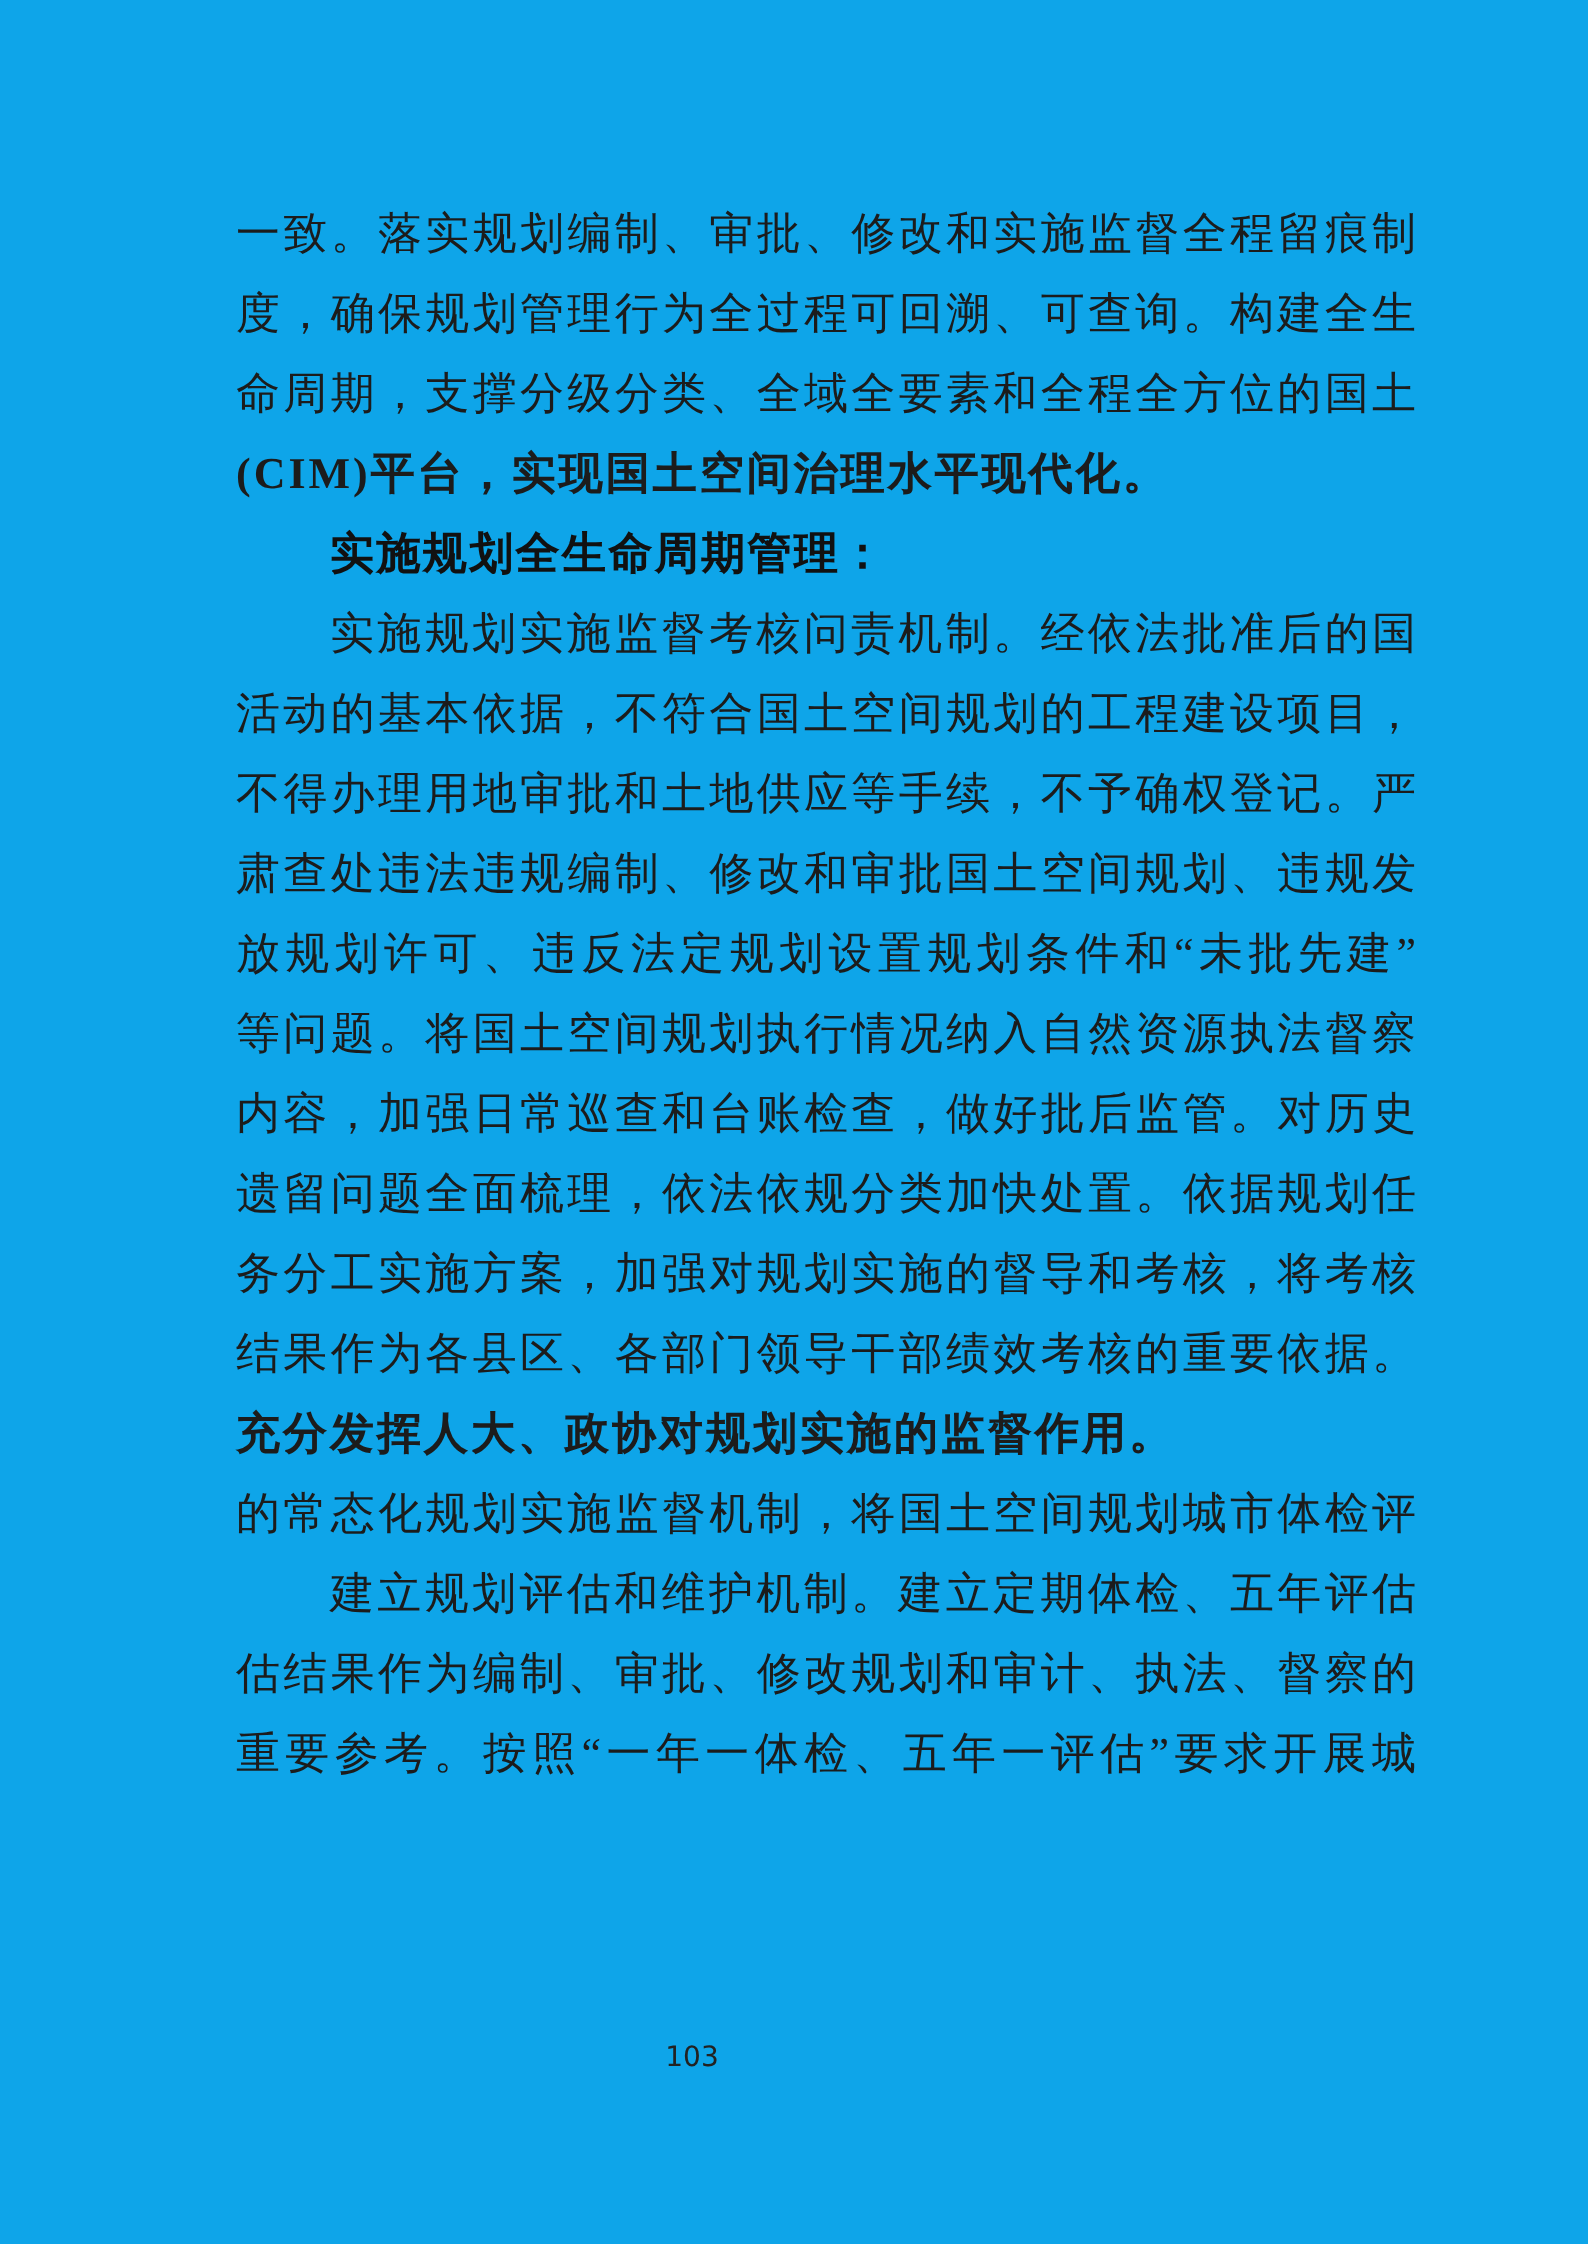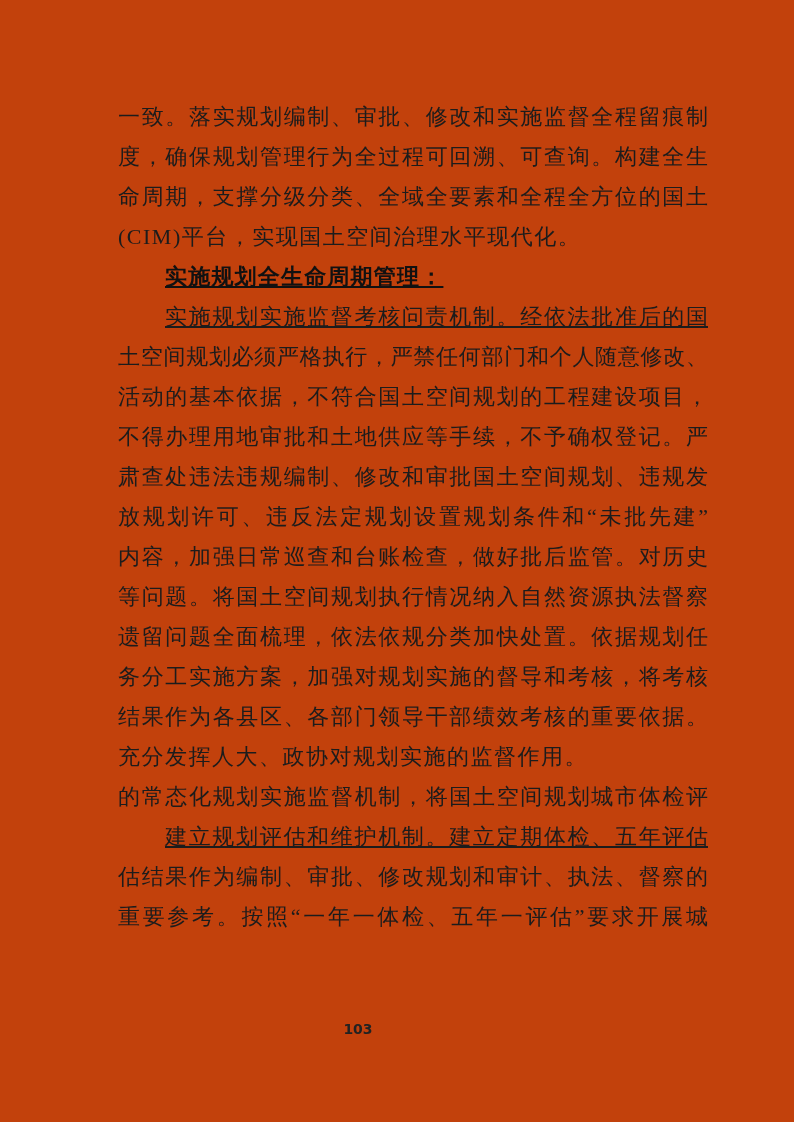--- a/index.html
+++ b/index.html
@@ -6,21 +6,21 @@
   html, body { background: #ffffff; }
   body {
     width: 794px; height: 1122px;
     position: relative;
     font-family: "Liberation Serif", "DejaVu Serif", serif;
   }
   .page {
     position: absolute;
     left: 0; top: 0;
     width: 794px; height: 1122px;
-    background: #c2410c;
+    background: #0ea5e9;
     overflow: hidden;
   }
   .content {
     position: absolute;
     left: 118px; top: 97px;
     width: 590px;
   }
   .line {
     display: block;
     width: 590px;
@@ -32,60 +32,59 @@
     overflow: visible;
   }
   
   .jf {
     white-space: normal;
     text-align: justify;
     text-align-last: justify;
     text-justify: inter-character;
   }
   
-  .ind { padding-left: 47px; text-decoration: underline; }
+  .ind { padding-left: 47px; }
   
-  .pend { letter-spacing: 1.5px; }
+  .pend { letter-spacing: 1.5px; font-weight: bold; }
   .heading {
     font-weight: 700;
     letter-spacing: 1.2px;
     color: #111111;
   }
   .pageno {
     position: absolute;
-    left: 12px; top: 1021px;
+    left: 0; top: 1021px;
     width: 692px;
     text-align: center;
     font-family: "DejaVu Sans", "Liberation Sans", sans-serif;
     font-size: 14px;
-    font-weight: 700;
+    font-weight: 400;
     color: #222222;
   }
 </style>
 </head>
 <body>
 
 <div class="page">
   <div class="content">
 
     <div class="line jf">一致。落实规划编制、审批、修改和实施监督全程留痕制</div>
     <div class="line jf">度，确保规划管理行为全过程可回溯、可查询。构建全生</div>
     <div class="line jf">命周期，支撑分级分类、全域全要素和全程全方位的国土</div>
     <div class="line pend">(CIM)平台，实现国土空间治理水平现代化。</div>
 
     <div class="line heading ind">实施规划全生命周期管理：</div>
 
     <div class="line jf ind">实施规划实施监督考核问责机制。经依法批准后的国</div>
-    <div class="line jf">土空间规划必须严格执行，严禁任何部门和个人随意修改、</div>
     <div class="line jf">活动的基本依据，不符合国土空间规划的工程建设项目，</div>
     <div class="line jf">不得办理用地审批和土地供应等手续，不予确权登记。严</div>
     <div class="line jf">肃查处违法违规编制、修改和审批国土空间规划、违规发</div>
     <div class="line jf">放规划许可、违反法定规划设置规划条件和“未批先建”</div>
+    <div class="line jf">等问题。将国土空间规划执行情况纳入自然资源执法督察</div>
     <div class="line jf">内容，加强日常巡查和台账检查，做好批后监管。对历史</div>
-    <div class="line jf">等问题。将国土空间规划执行情况纳入自然资源执法督察</div>
     <div class="line jf">遗留问题全面梳理，依法依规分类加快处置。依据规划任</div>
     <div class="line jf">务分工实施方案，加强对规划实施的督导和考核，将考核</div>
     <div class="line jf">结果作为各县区、各部门领导干部绩效考核的重要依据。</div>
     <div class="line pend">充分发挥人大、政协对规划实施的监督作用。</div>
 
     <div class="line jf">的常态化规划实施监督机制，将国土空间规划城市体检评</div>
     <div class="line jf ind">建立规划评估和维护机制。建立定期体检、五年评估</div>
     <div class="line jf">估结果作为编制、审批、修改规划和审计、执法、督察的</div>
     <div class="line jf">重要参考。按照“一年一体检、五年一评估”要求开展城</div>
 

